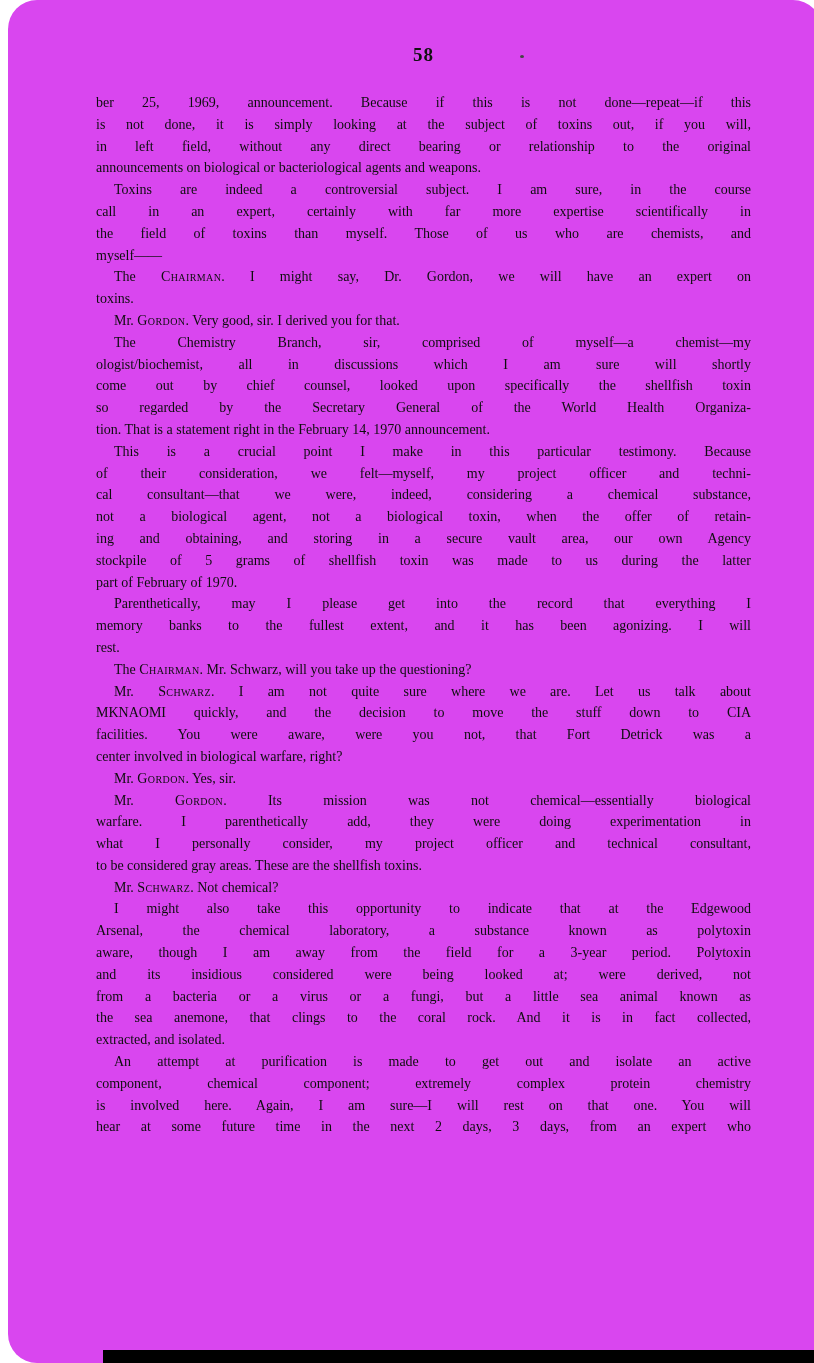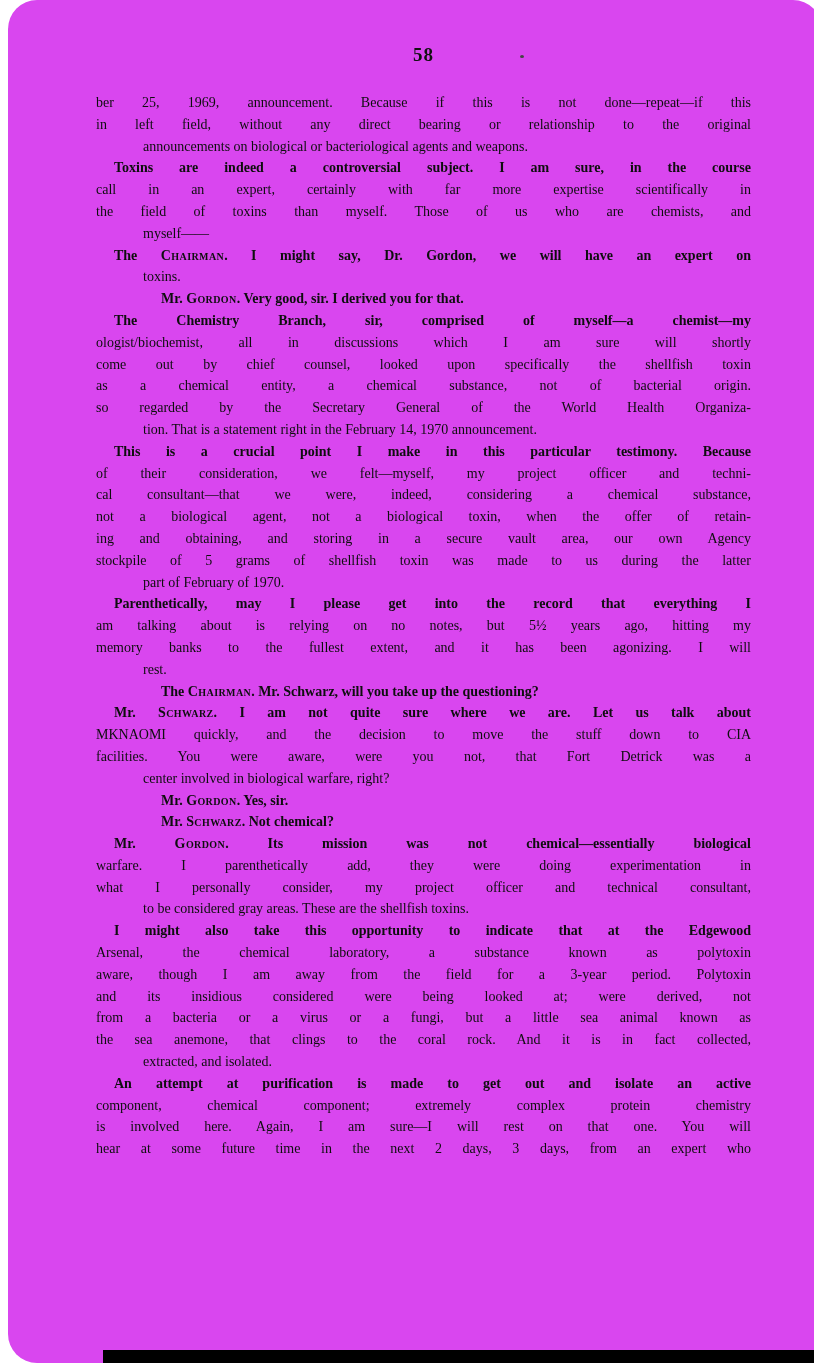--- a/index.html
+++ b/index.html
@@ -41,101 +41,100 @@
     line-height: 21.8px;
     color: #0e0e0e;
   }
   .para { margin: 0; padding: 0; }
   .line {
     text-align: justify;
     text-align-last: justify;
     white-space: normal;
     min-height: 21.8px;
   }
-  .line.lastline { text-align-last: left; margin-left: 47px; }
-  .para.indent .line:first-child { text-indent: 18px; font-weight: bold; }
+  .line.lastline { text-align-last: left; }
+  .para.indent .line:first-child { text-indent: 18px; }
   .sc {
     font-variant: small-caps;
     letter-spacing: 0.4px;
   }
   .bottom-bar {
     position: absolute;
     left: 95px; top: 1350px;
     width: 719px; height: 13px;
     background: #000;
   }
 </style>
 </head>
 <body>
 
 <div class="page">
   <div class="page-number">58</div>
   <div class="scan-speck"></div>
   <div class="text-block">
       <div class="para">
         <div class="line">ber 25, 1969, announcement. Because if this is not done—repeat—if this</div>
+        <div class="line">is not done, it is simply looking at the subject of toxins out, if you will,</div>
         <div class="line">in left field, without any direct bearing or relationship to the original</div>
         <div class="line lastline">announcements on biological or bacteriological agents and weapons.</div>
       </div>
       <div class="para indent">
         <div class="line">Toxins are indeed a controversial subject. I am sure, in the course</div>
         <div class="line">call in an expert, certainly with far more expertise scientifically in</div>
         <div class="line">the field of toxins than myself. Those of us who are chemists, and</div>
         <div class="line lastline">myself——</div>
       </div>
       <div class="para indent">
         <div class="line"><span>The </span><span class="sc">Chairman</span><span>. I might say, Dr. Gordon, we will have an expert on</span></div>
         <div class="line lastline">toxins.</div>
       </div>
       <div class="para indent">
         <div class="line lastline"><span>Mr. </span><span class="sc">Gordon</span><span>. Very good, sir. I derived you for that.</span></div>
       </div>
       <div class="para indent">
         <div class="line">The Chemistry Branch, sir, comprised of myself—a chemist—my</div>
         <div class="line">ologist/biochemist, all in discussions which I am sure will shortly</div>
         <div class="line">come out by chief counsel, looked upon specifically the shellfish toxin</div>
-        <div class="line">as a chemical entity, a chemical substance, not of bacterial origin.</div>
         <div class="line">so regarded by the Secretary General of the World Health Organiza-</div>
         <div class="line lastline">tion. That is a statement right in the February 14, 1970 announcement.</div>
       </div>
       <div class="para indent">
         <div class="line">This is a crucial point I make in this particular testimony. Because</div>
         <div class="line">of their consideration, we felt—myself, my project officer and techni-</div>
         <div class="line">cal consultant—that we were, indeed, considering a chemical substance,</div>
         <div class="line">not a biological agent, not a biological toxin, when the offer of retain-</div>
         <div class="line">ing and obtaining, and storing in a secure vault area, our own Agency</div>
         <div class="line">stockpile of 5 grams of shellfish toxin was made to us during the latter</div>
         <div class="line lastline">part of February of 1970.</div>
       </div>
       <div class="para indent">
         <div class="line">Parenthetically, may I please get into the record that everything I</div>
-        <div class="line">am talking about is relying on no notes, but 5½ years ago, hitting my</div>
         <div class="line">memory banks to the fullest extent, and it has been agonizing. I will</div>
         <div class="line lastline">rest.</div>
       </div>
       <div class="para indent">
         <div class="line lastline"><span>The </span><span class="sc">Chairman</span><span>. Mr. Schwarz, will you take up the questioning?</span></div>
       </div>
       <div class="para indent">
         <div class="line"><span>Mr. </span><span class="sc">Schwarz</span><span>. I am not quite sure where we are. Let us talk about</span></div>
         <div class="line">MKNAOMI quickly, and the decision to move the stuff down to CIA</div>
         <div class="line">facilities. You were aware, were you not, that Fort Detrick was a</div>
         <div class="line lastline">center involved in biological warfare, right?</div>
       </div>
       <div class="para indent">
         <div class="line lastline"><span>Mr. </span><span class="sc">Gordon</span><span>. Yes, sir.</span></div>
       </div>
       <div class="para indent">
-        <div class="line lastline"><span>Mr. </span><span class="sc">Schwarz</span><span>. Not chemical?</span></div>
-      </div>
-      <div class="para indent">
         <div class="line"><span>Mr. </span><span class="sc">Gordon</span><span>. Its mission was not chemical—essentially biological</span></div>
         <div class="line">warfare. I parenthetically add, they were doing experimentation in</div>
         <div class="line">what I personally consider, my project officer and technical consultant,</div>
         <div class="line lastline">to be considered gray areas. These are the shellfish toxins.</div>
+      </div>
+      <div class="para indent">
+        <div class="line lastline"><span>Mr. </span><span class="sc">Schwarz</span><span>. Not chemical?</span></div>
       </div>
       <div class="para indent">
         <div class="line">I might also take this opportunity to indicate that at the Edgewood</div>
         <div class="line">Arsenal, the chemical laboratory, a substance known as polytoxin</div>
         <div class="line">aware, though I am away from the field for a 3-year period. Polytoxin</div>
         <div class="line">and its insidious considered were being looked at; were derived, not</div>
         <div class="line">from a bacteria or a virus or a fungi, but a little sea animal known as</div>
         <div class="line">the sea anemone, that clings to the coral rock. And it is in fact collected,</div>
         <div class="line lastline">extracted, and isolated.</div>
       </div>

